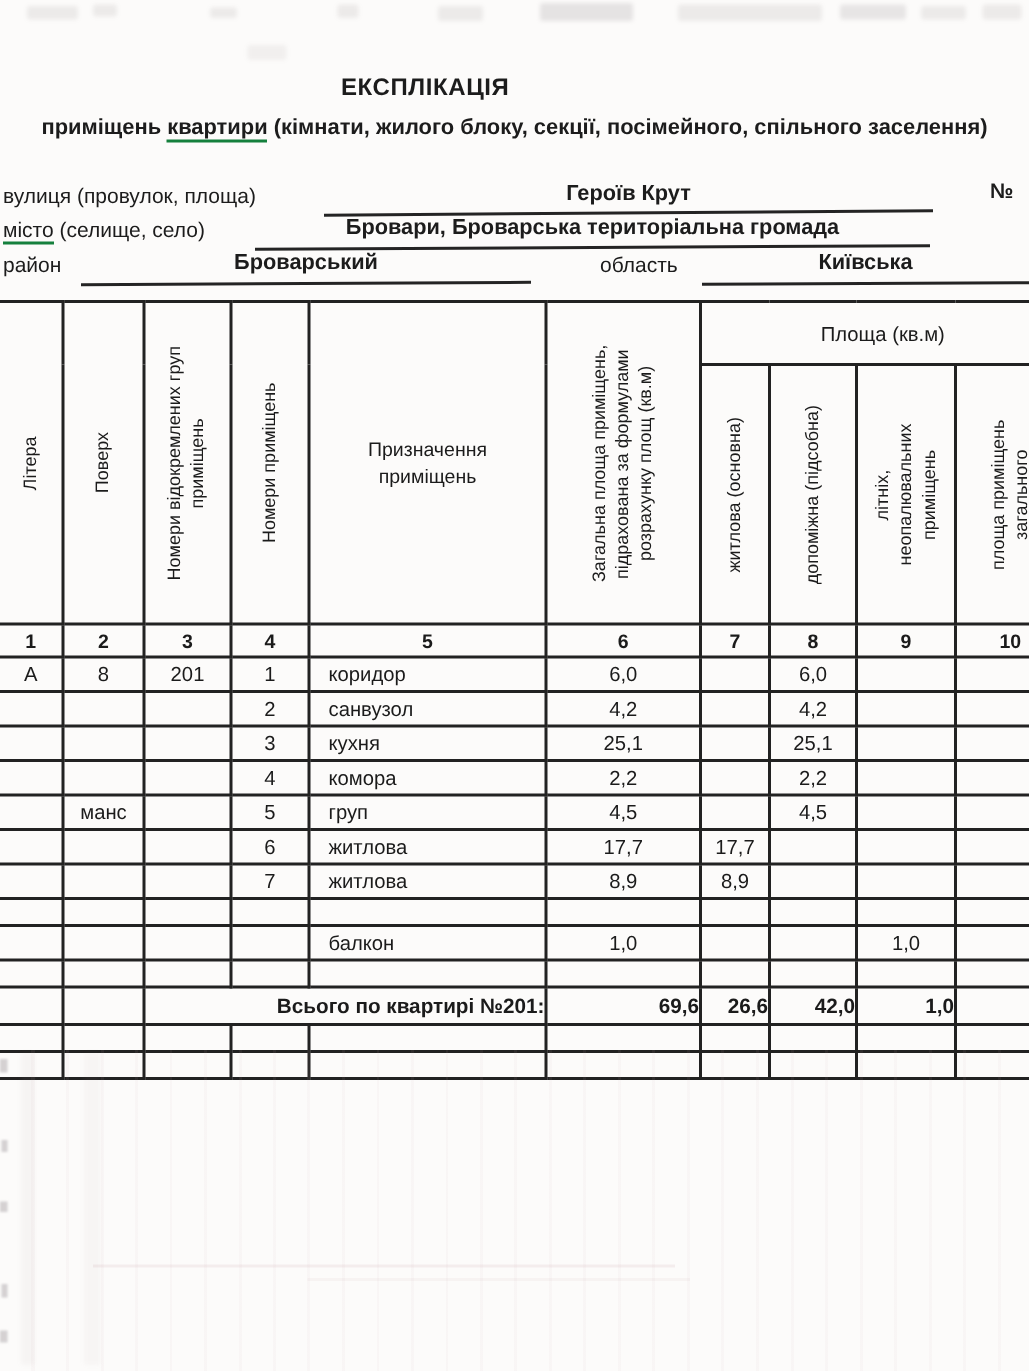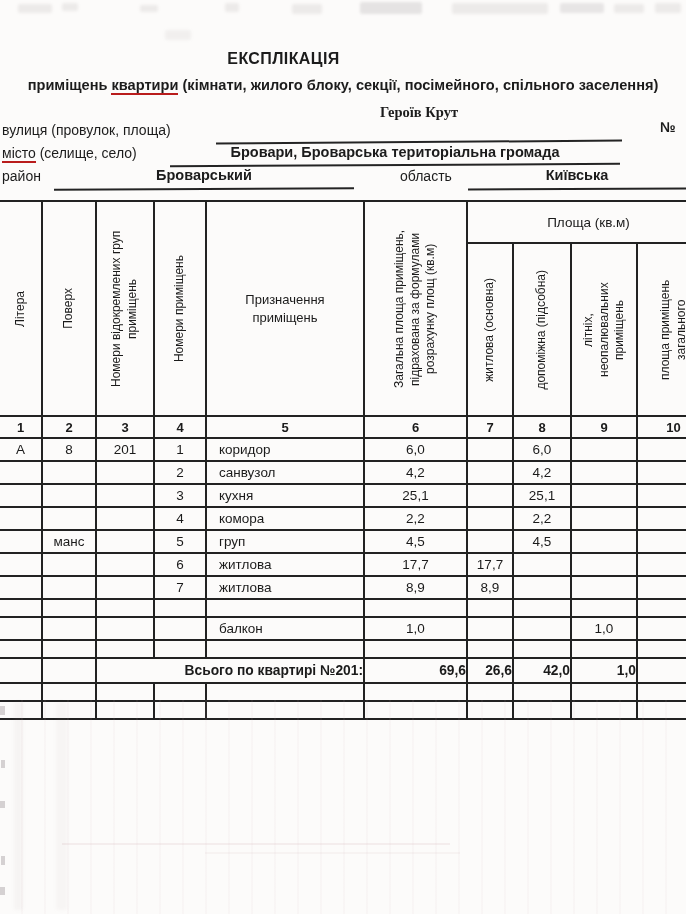--- a/index.html
+++ b/index.html
@@ -7,21 +7,21 @@
     width:686px;height:914px;position:relative;overflow:hidden;
     background:#fcfbfa;color:#1c1c1c;
     font-family:"Liberation Sans", sans-serif;
   }
   .abs{position:absolute;}
   
   .doc-title{top:50px;left:0;width:567px;text-align:center;
     font-size:16px;font-weight:700;letter-spacing:.4px;}
   .doc-subtitle{top:77px;left:0;width:686px;text-align:center;
     font-size:14.6px;font-weight:700;white-space:nowrap;}
-  .u{border-bottom:2px solid #b91c1c;padding-bottom:0px;}
+  .u{border-bottom:2px solid #15803d;padding-bottom:0px;}
   .num-sign{top:119px;left:660px;font-size:14px;font-weight:700;}
   
   .f-label{font-size:14px;white-space:nowrap;}
   .f-line{border-bottom:2px solid #242424;height:0;}
   .f-value{font-size:14.5px;font-weight:700;text-align:center;white-space:nowrap;}
   
   table.expl{border-collapse:collapse;table-layout:fixed;width:711px;
     background:transparent;}
   table.expl th, table.expl td{
     border:2px solid #222;padding:0;margin:0;
@@ -64,21 +64,21 @@
 <div class="smudge" style="left:614px;top:4px;width:30px;height:9px;"></div>
 <div class="smudge" style="left:655px;top:3px;width:26px;height:10px;"></div>
 <div class="smudge" style="left:165px;top:30px;width:26px;height:10px;background:rgba(95,85,92,.07);"></div>
 
 <div class="abs doc-title">ЕКСПЛІКАЦІЯ</div>
 <div class="abs doc-subtitle"><span>приміщень </span><span class="u">квартири</span><span> (кімнати, жилого блоку, секції, посімейного, спільного заселення)</span></div>
 <div class="abs num-sign">№</div>
 
 <div class="abs f-label" style="left:2px;top:122px;">вулиця (провулок, площа)</div>
 <div class="abs f-line" style="left:216px;top:141px;width:406px;transform:rotate(-0.4deg);"></div>
-<div class="abs f-value" style="left:216px;top:104px;width:406px;font-family:Liberation Serif, serif;">Героїв Крут</div>
+<div class="abs f-value" style="left:216px;top:121px;width:406px;">Героїв Крут</div>
 
 <div class="abs f-label" style="left:2px;top:145px;"><span class="u">місто</span><span> (селище, село)</span></div>
 <div class="abs f-line" style="left:170px;top:164px;width:450px;transform:rotate(-0.3deg);"></div>
 <div class="abs f-value" style="left:170px;top:144px;width:450px;">Бровари, Броварська територіальна громада</div>
 
 <div class="abs f-label" style="left:2px;top:168px;">район</div>
 <div class="abs f-line" style="left:54px;top:188px;width:300px;transform:rotate(-0.3deg);"></div>
 <div class="abs f-value" style="left:54px;top:167px;width:300px;">Броварський</div>
 <div class="abs f-label" style="left:400px;top:168px;">область</div>
 <div class="abs f-line" style="left:468px;top:188px;width:220px;transform:rotate(-0.3deg);"></div>

